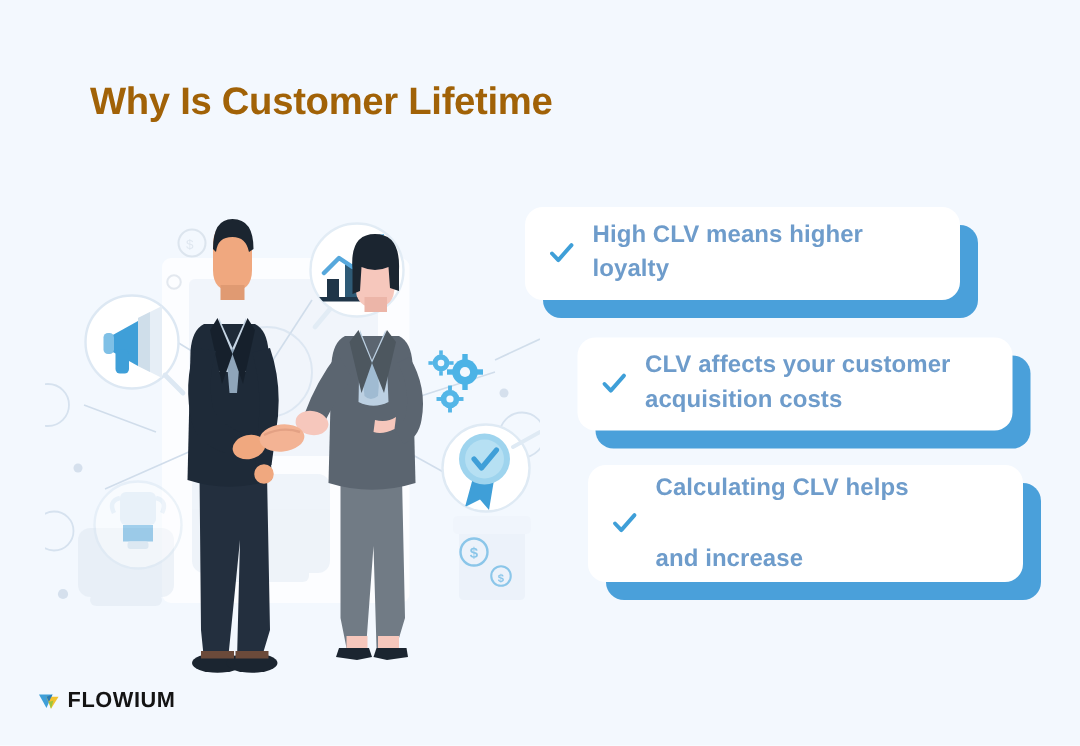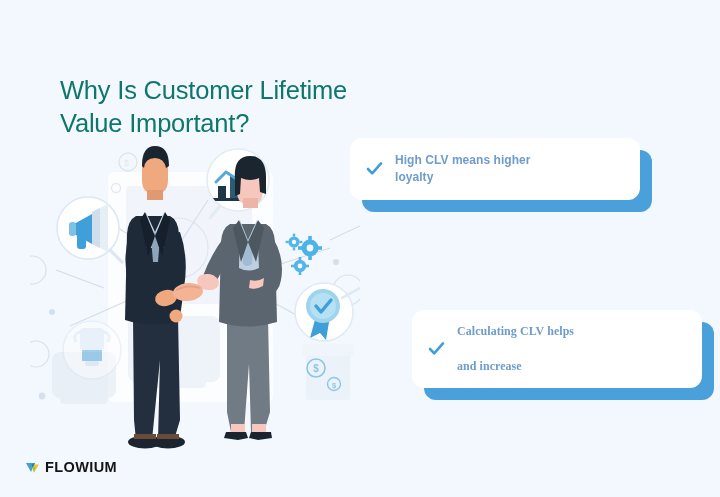--- a/index.html
+++ b/index.html
@@ -14,25 +14,24 @@
     background:#f3f8fe;
     overflow:hidden;
   }
 
   
   #title {
     position:absolute;
     left:60px; top:52px;
     width:420px;
     font-size:25.5px;
-    font-weight:normal;
+    font-weight:bold;
     line-height:1.28;
     letter-spacing:-0.2px;
-    color:#0f766e;
-    margin-top:22px;
+    color:#a16207;
   }
   #title .l2 { display:block; }
 
   
   .card {
     position:absolute;
     height:62px;
   }
   .card.tall { height:78px; }
   .card .shadow {
@@ -53,31 +52,31 @@
     padding:0 18px 0 16px;
   }
   .card .check {
     flex:0 0 auto;
     width:17px; height:17px;
     margin-right:12px;
     margin-top:-2px;
   }
   .card .check svg { display:block; width:17px; height:17px; }
   .card .txt {
-    font-size:12px;
+    font-size:16px;
     font-weight:bold;
     line-height:1.42;
     color:#6e9ccb;
     letter-spacing:0.05px;
   }
   .card.tall .txt { line-height:1.45; }
 
   #card1 { left:350px; top:138px; width:290px; }
   #card2 { left:385px; top:225px; width:290px; }
-  #card3 { left:412px; top:310px; width:290px;font-family:Liberation Serif, serif; }
+  #card3 { left:392px; top:310px; width:290px; }
 
   
   #illus { position:absolute; left:30px; top:120px; width:330px; height:330px; }
   #illus svg { display:block; }
 
   
   #logo {
     position:absolute;
     left:26px; top:459px;
     display:flex; align-items:center;
@@ -297,38 +296,51 @@
         <ellipse cx="178" cy="162" rx="11" ry="8" fill="#f6c7bc" transform="rotate(10 178 162)"></ellipse>
       </g>
 
       <ellipse cx="158" cy="172" rx="15" ry="9" fill="#f3b394" transform="rotate(-6 158 172)"></ellipse>
       <path d="M146 170 q12 -6 24 -2" stroke="#e3a184" stroke-width="1.6" fill="none"></path>
     </svg>
   </div>
 
   <h1 id="title">
     <span>Why Is Customer Lifetime</span>
-    <span class="l2">Value Important?</span>
   </h1>
 
   <div class="card" id="card1">
     <div class="shadow"></div>
     <div class="body">
       <span class="check">
         <svg viewBox="0 0 17 17">
             <path d="M2 9 L6.2 13.4 L15 3.4" fill="none" stroke="#3f9fd8" stroke-width="2.6" stroke-linecap="round" stroke-linejoin="round"></path>
           </svg>
       </span>
       <span class="txt">
         <span>High CLV means higher</span><br>
         <span>loyalty</span>
       </span>
     </div>
   </div>
 
+  <div class="card" id="card2">
+    <div class="shadow"></div>
+    <div class="body">
+      <span class="check">
+        <svg viewBox="0 0 17 17">
+            <path d="M2 9 L6.2 13.4 L15 3.4" fill="none" stroke="#3f9fd8" stroke-width="2.6" stroke-linecap="round" stroke-linejoin="round"></path>
+          </svg>
+      </span>
+      <span class="txt">
+        <span>CLV affects your customer</span><br>
+        <span>acquisition costs</span>
+      </span>
+    </div>
+  </div>
 
   <div class="card tall" id="card3">
     <div class="shadow"></div>
     <div class="body">
       <span class="check">
         <svg viewBox="0 0 17 17">
             <path d="M2 9 L6.2 13.4 L15 3.4" fill="none" stroke="#3f9fd8" stroke-width="2.6" stroke-linecap="round" stroke-linejoin="round"></path>
           </svg>
       </span>
       <span class="txt">

